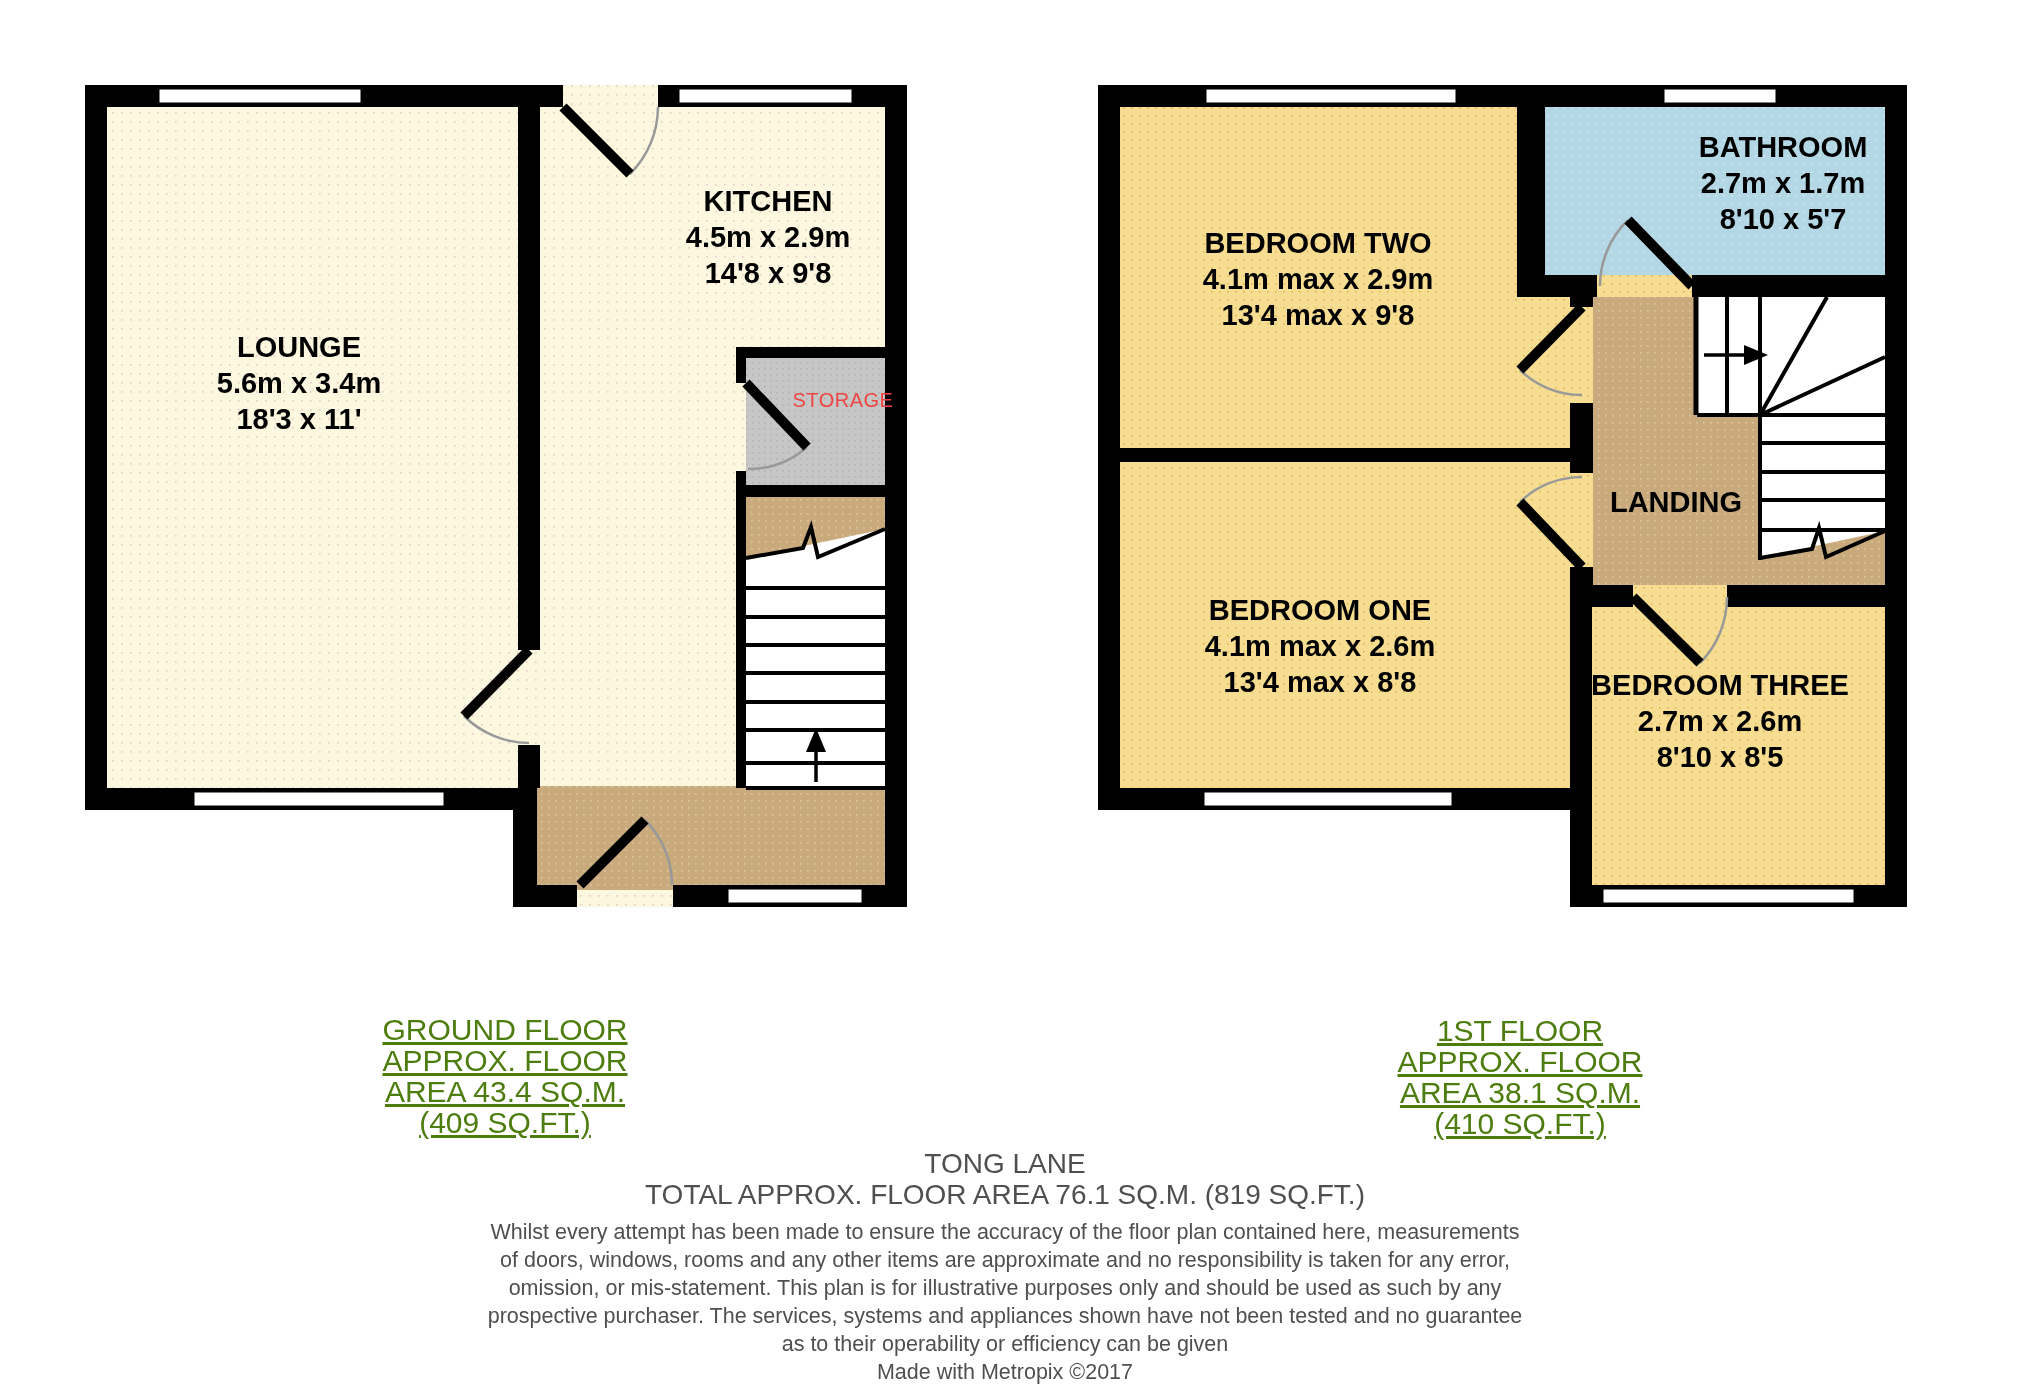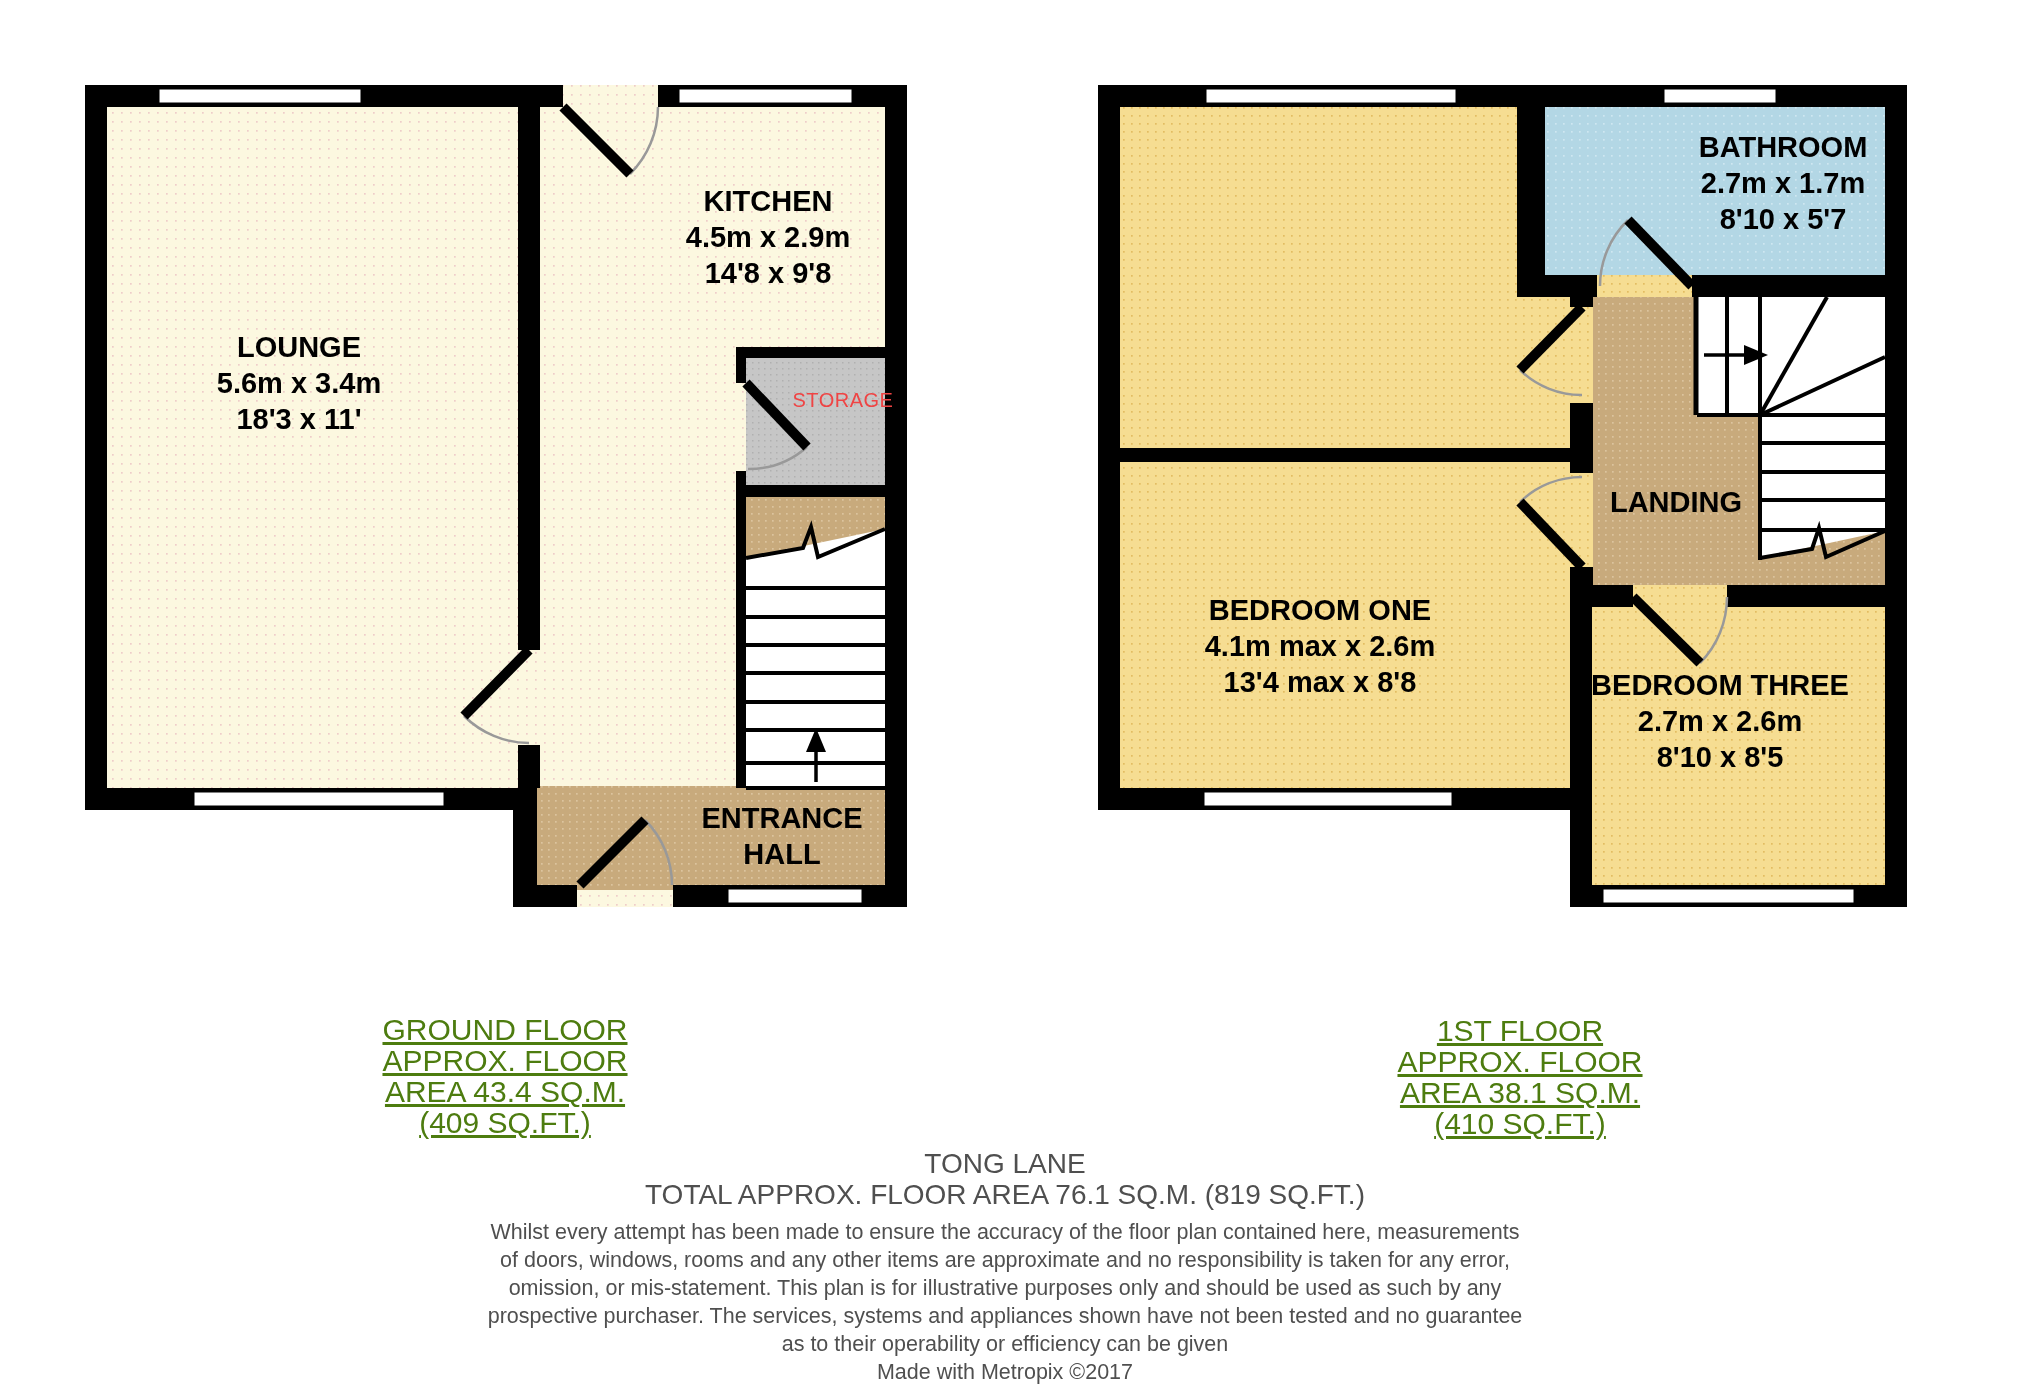--- a/index.html
+++ b/index.html
@@ -198,25 +198,26 @@
   </div>
 
   <div class="room-label" style="left:768px;top:183px;">
     <div>KITCHEN</div>
     <div>4.5m x 2.9m</div>
     <div>14'8 x 9'8</div>
   </div>
 
   <div class="small-label" style="left:843px;top:390px;">STORAGE</div>
 
-  <div class="room-label" style="left:782px;top:800px;">
-    <div>ENTRANCE</div>
-    <div>HALL</div>
-  </div>
-
+
+  <div class="room-label" style="left:1318px;top:225px;">
+    <div>BEDROOM TWO</div>
+    <div>4.1m max x 2.9m</div>
+    <div>13'4 max x 9'8</div>
+  </div>
 
   <div class="room-label" style="left:1783px;top:129px;">
     <div>BATHROOM</div>
     <div>2.7m x 1.7m</div>
     <div>8'10 x 5'7</div>
   </div>
 
   <div class="room-label" style="left:1676px;top:484px;">LANDING</div>
 
   <div class="room-label" style="left:1320px;top:592px;">

